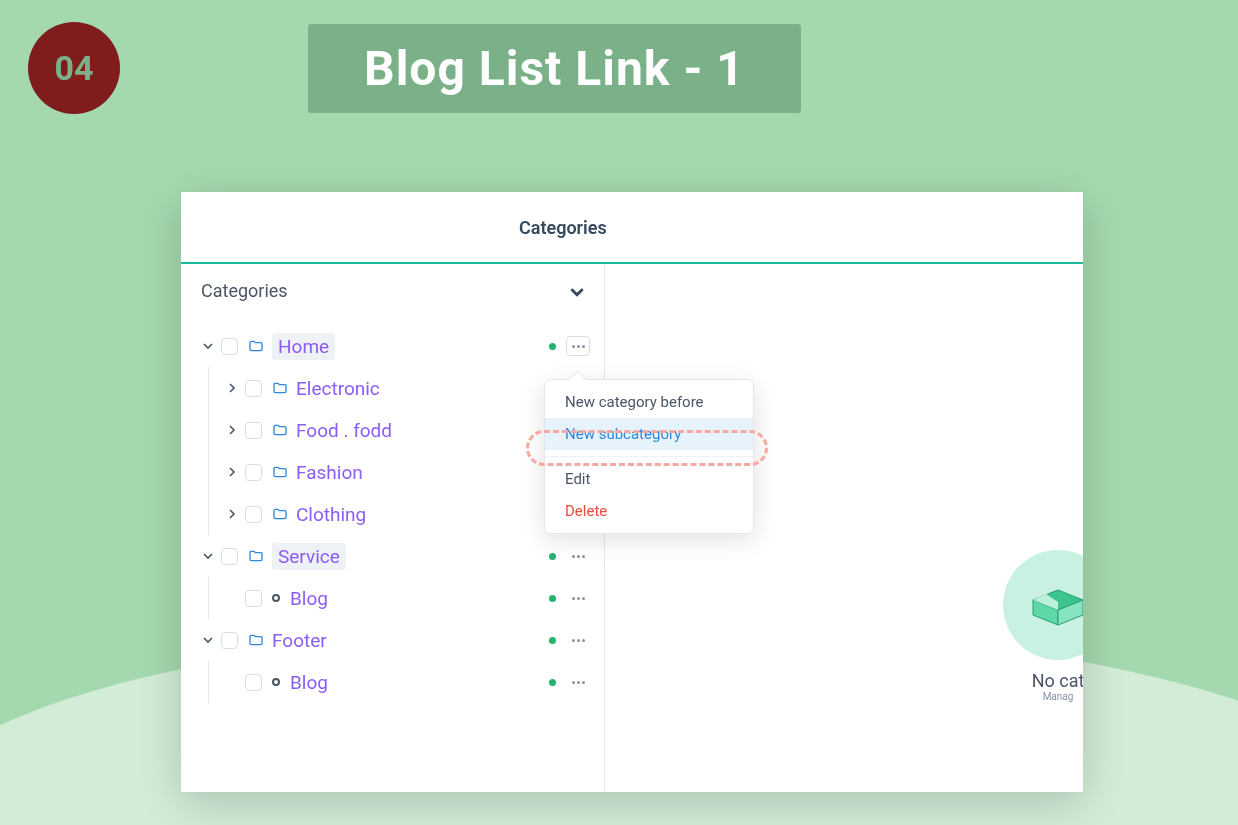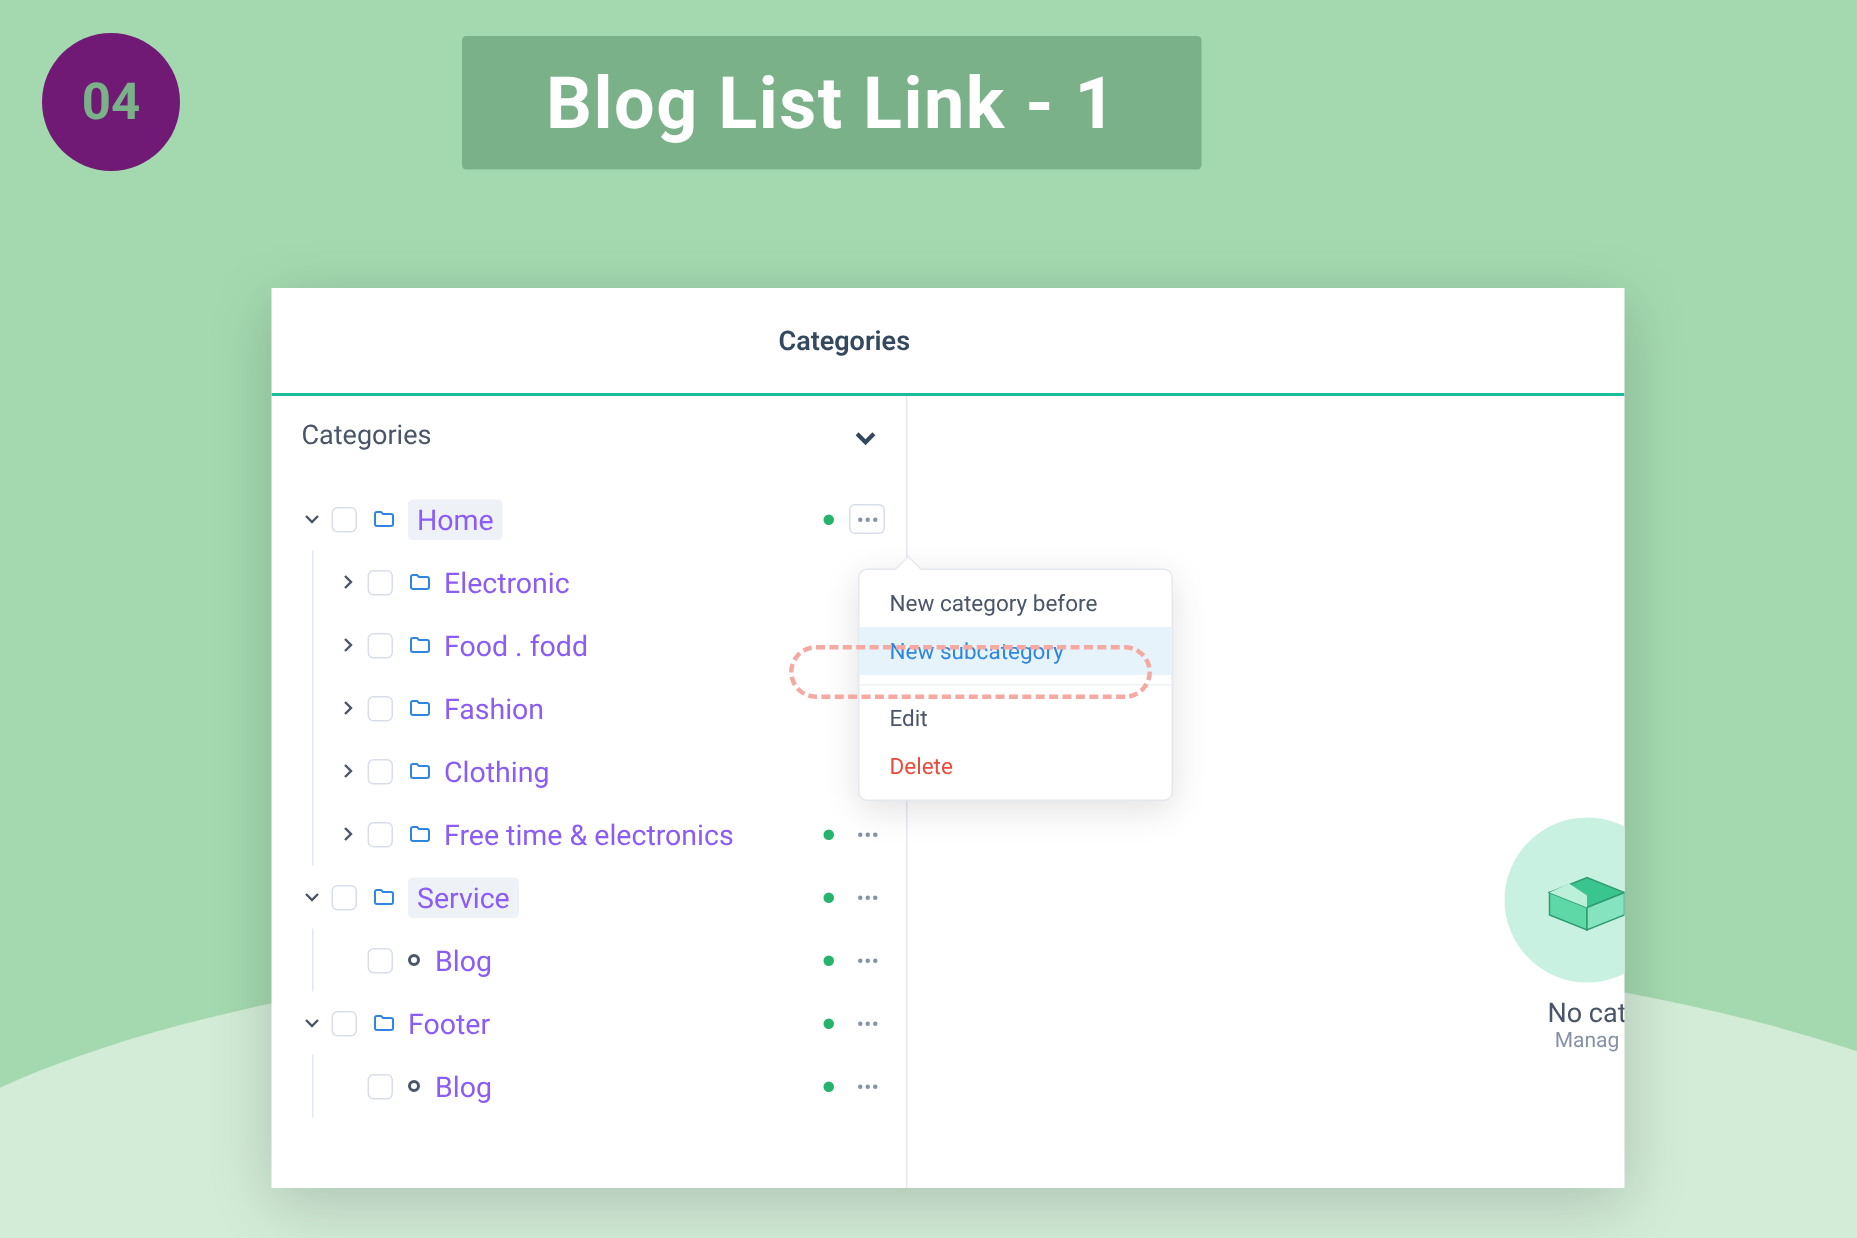--- a/index.html
+++ b/index.html
@@ -19,21 +19,21 @@
     height: 400px;
     background: #d2ecd7;
     border-radius: 50%;
   }
   .step-circle {
     position: absolute;
     top: 22px;
     left: 28px;
     width: 92px;
     height: 92px;
-    background: #701a75;
+    background: #7f1d1d;
     border-radius: 50%;
     display: flex;
     align-items: center;
     justify-content: center;
     font-size: 34px;
     font-weight: 700;
     color: #7ab189;
   }
   .title-pill {
     position: absolute;
@@ -211,27 +211,27 @@
     align-items: center;
     justify-content: center;
   }
   .empty-circle svg { width: 60px; height: 50px; }
   .empty-title {
     font-size: 18px;
     color: #4a5568;
     white-space: nowrap;
   }
   .empty-sub {
-    font-size: 14px;
+    font-size: 10px;
     color: #8692a6;
     white-space: nowrap;
   }
   .context-menu {
     position: absolute;
-    left: 572px;
+    left: 544px;
     top: 379px;
     width: 210px;
     background: #fff;
     border: 1px solid #e4e8ee;
     border-radius: 6px;
     box-shadow: 0 6px 24px rgba(0,0,0,0.12);
     padding: 6px 0;
     z-index: 50;
   }
   .context-menu::before {
@@ -377,42 +377,20 @@
           </span>
           <span class="checkbox"></span>
           <span class="folder-icon">
             <svg viewBox="0 0 24 24" fill="none" stroke="currentColor" stroke-width="2">
                 <path d="M3 7a2 2 0 012-2h4l2 2h8a2 2 0 012 2v8a2 2 0 01-2 2H5a2 2 0 01-2-2V7z"></path>
               </svg>
           </span>
           <span class="row-label">Clothing</span>
         </div>
 
-        <div class="tree-row indent-2">
-          <span class="expand-arrow">
-            <svg viewBox="0 0 10 10">
-                <path d="M3 1 L7 5 L3 9" fill="none" stroke="#4a5568" stroke-width="1.6"></path>
-              </svg>
-          </span>
-          <span class="checkbox"></span>
-          <span class="folder-icon">
-            <svg viewBox="0 0 24 24" fill="none" stroke="currentColor" stroke-width="2">
-                <path d="M3 7a2 2 0 012-2h4l2 2h8a2 2 0 012 2v8a2 2 0 01-2 2H5a2 2 0 01-2-2V7z"></path>
-              </svg>
-          </span>
-          <span class="row-label">Free time &amp; electronics</span>
-          <span class="row-tail">
-            <span class="status-dot"></span>
-            <span class="more-btn">
-                <span></span>
-                <span></span>
-                <span></span>
-              </span>
-          </span>
-        </div>
 
         <div class="tree-row indent-1">
           <span class="expand-arrow">
             <svg viewBox="0 0 10 10">
                 <path d="M1 3 L5 7 L9 3" fill="none" stroke="#4a5568" stroke-width="1.6"></path>
               </svg>
           </span>
           <span class="checkbox"></span>
           <span class="folder-icon">
             <svg viewBox="0 0 24 24" fill="none" stroke="currentColor" stroke-width="2">

